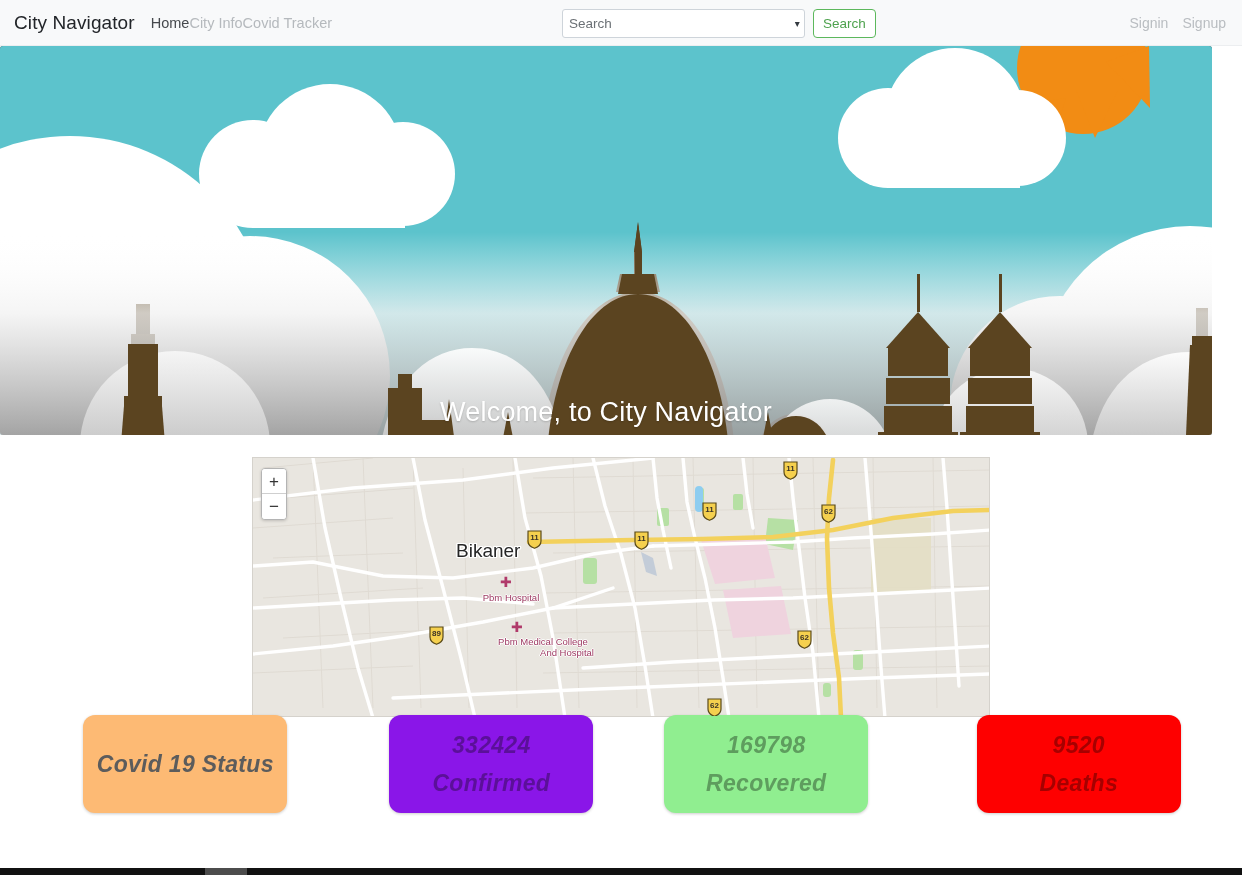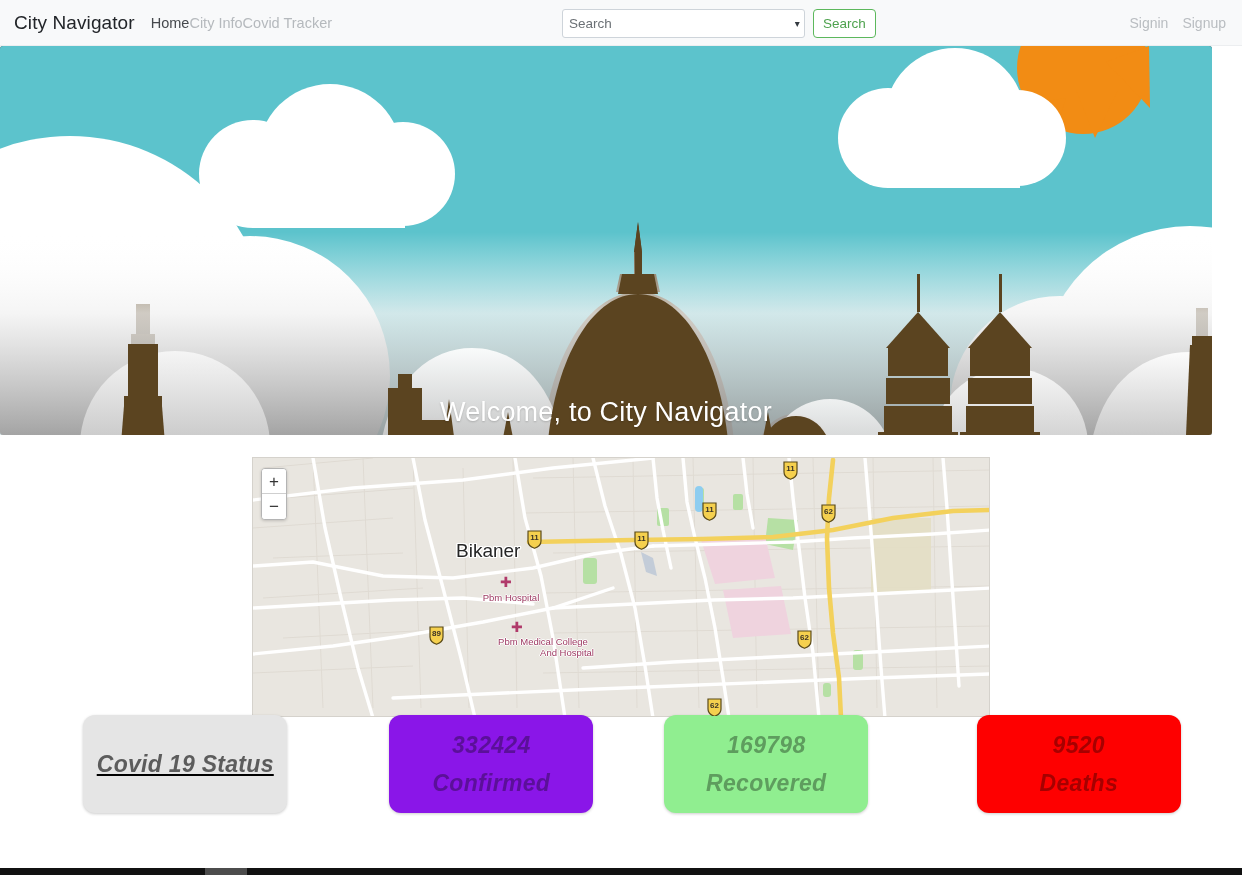--- a/index.html
+++ b/index.html
@@ -568,21 +568,21 @@
           <path d="M1 1 H14 V11 C14 15 10 17.5 7.5 18.3 C5 17.5 1 15 1 11 Z" fill="#f5d04e" stroke="#5a4a18" stroke-width="1.2"></path>
         </svg>
       <span>62</span>
     </div>
 
   </div>
 </div>
 
 <div class="cards-row">
   <div class="card-slot">
-    <div class="card" id="card0" style="background: #e5e5e5; text-decoration: underline;">
+    <div class="card" id="card0" style="background: #fdba74;">
       <div class="card-title" id="card0t" style="color: rgb(92, 92, 92);">Covid 19 Status</div>
     </div>
   </div>
   <div class="card-slot">
     <div class="card" id="card1" style="background: rgb(138, 22, 232); margin-left: 31px;">
       <div class="card-num" id="card1n" style="color: rgb(91, 16, 153);">332424</div>
       <div class="card-text" id="card1l" style="color: rgb(91, 16, 153);">Confirmed</div>
     </div>
   </div>
   <div class="card-slot">

